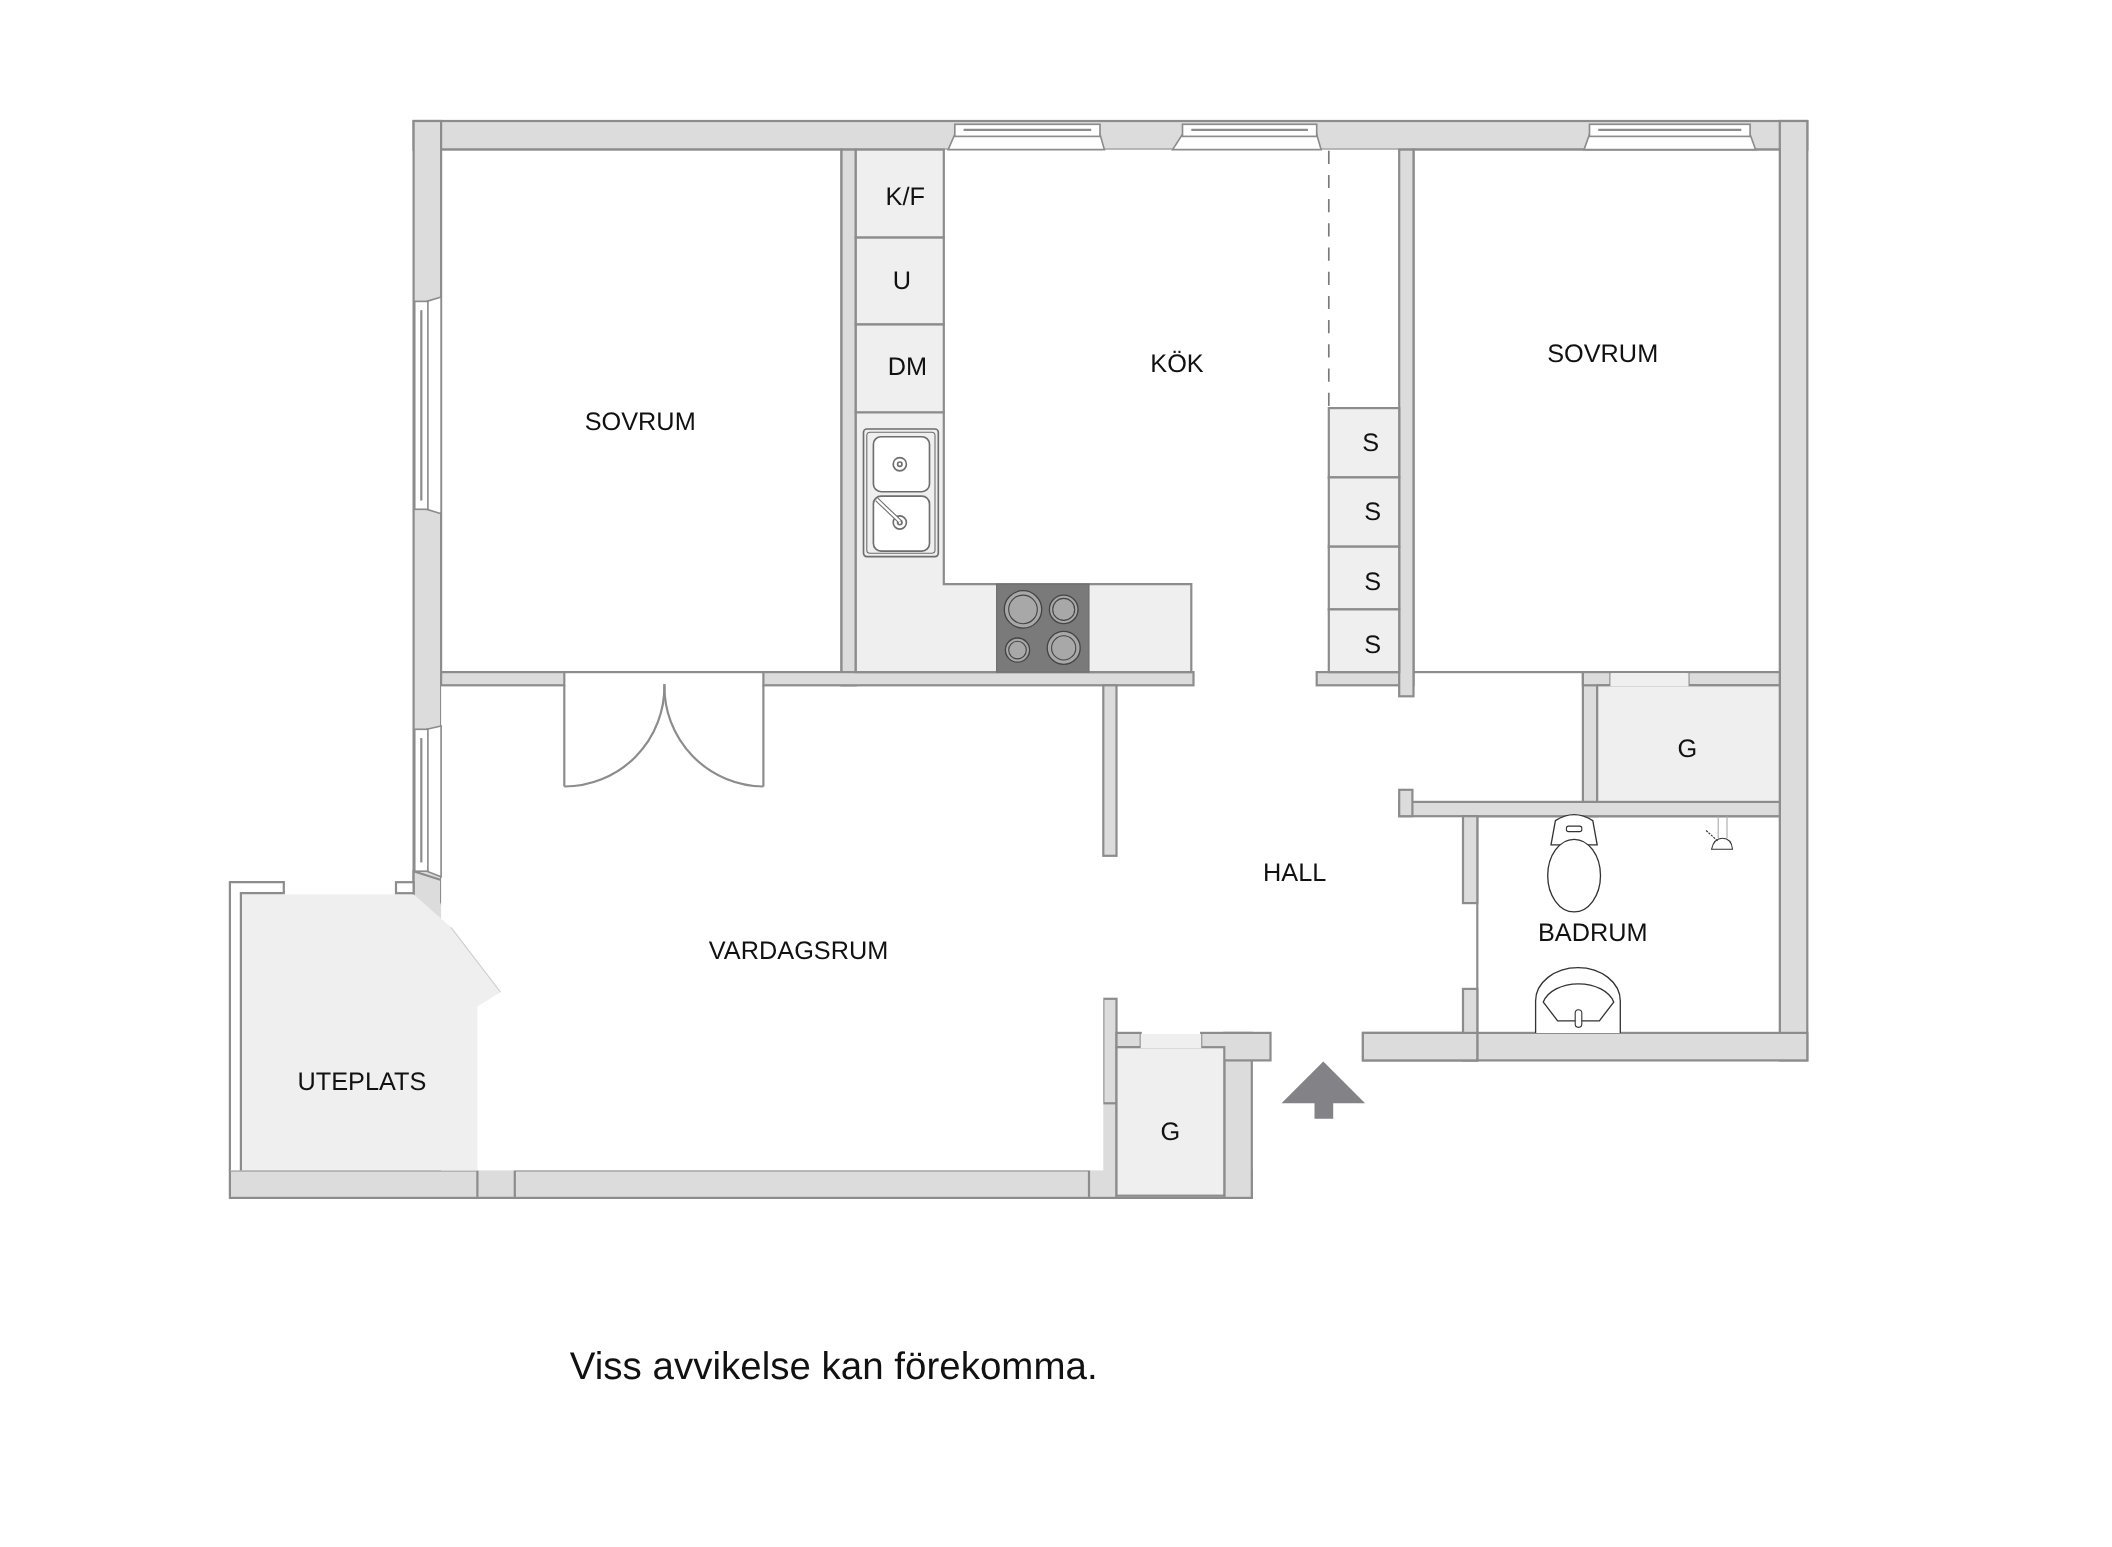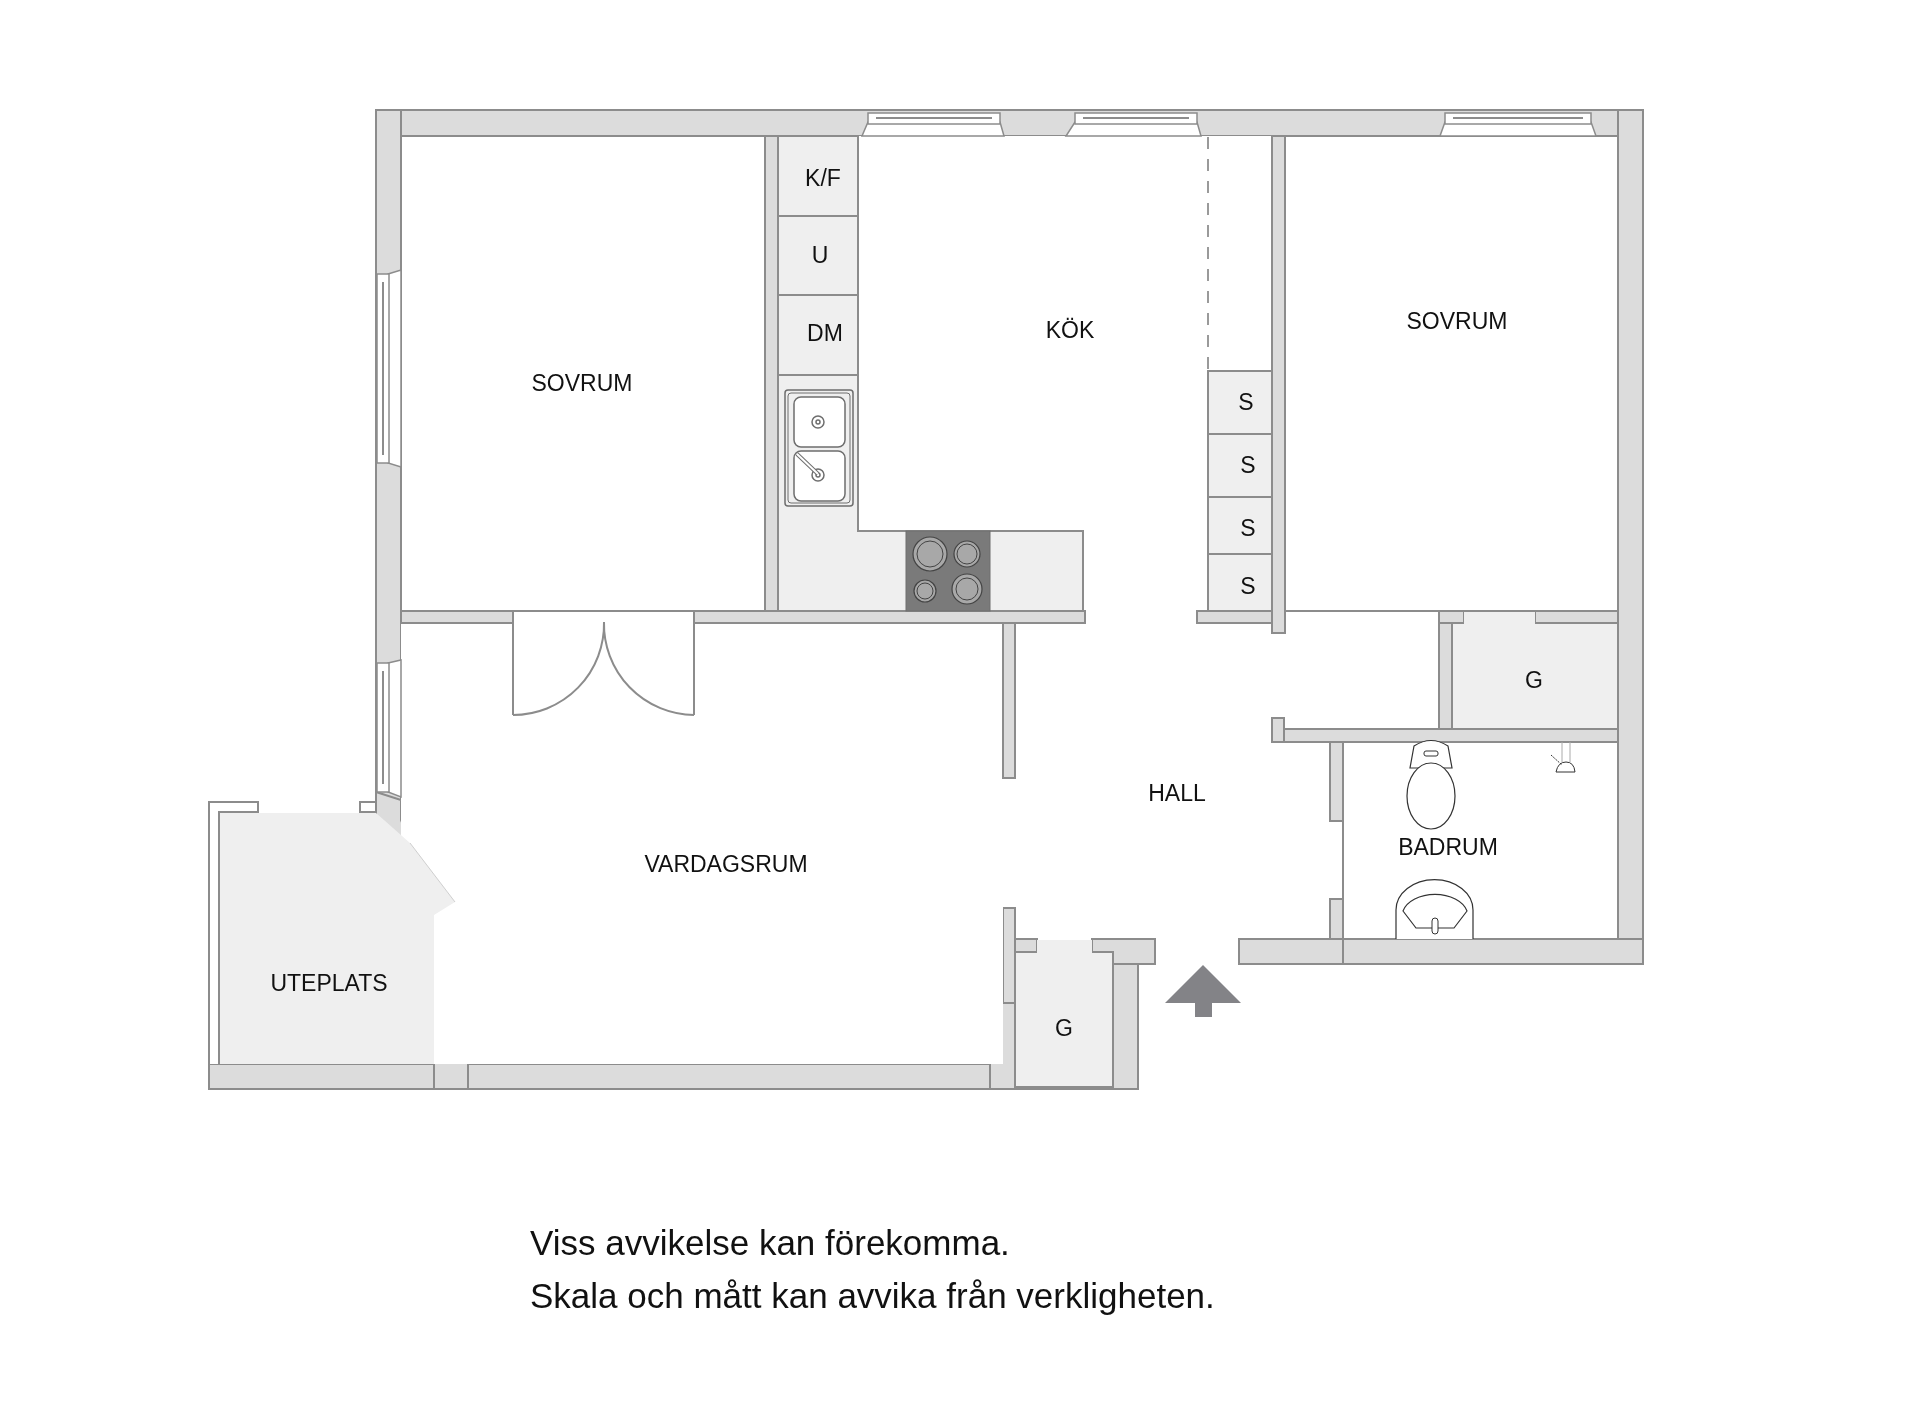--- a/index.html
+++ b/index.html
@@ -6,21 +6,21 @@
   body { width: 1920px; height: 1406px; position: relative; overflow: hidden;
          font-family: "Liberation Sans", sans-serif; }
   #plan { position: absolute; left: 0; top: 0; width: 1920px; height: 1406px; }
   .wall { fill: #dcdcdc; stroke: #8c8c8c; stroke-width: 2; }
   .room { fill: #ffffff; stroke: #8c8c8c; stroke-width: 2; }
   .light { fill: #efefef; stroke: #8c8c8c; stroke-width: 2; }
   .line { fill: none; stroke: #8c8c8c; stroke-width: 2; }
   .thin { fill: none; stroke: #6e6e6e; stroke-width: 1.5; }
   .lbl { font-family: "Liberation Sans", sans-serif; font-size: 23px; fill: #111111; text-anchor: middle; dominant-baseline: middle; }
   .lbl-appl { font-size: 23px; }
-  .disclaimer { position: absolute; left: 530px; top: 1216px; font-size: 35px; line-height: 53px; color: #111111; }
+  .disclaimer { position: absolute; left: 518px; top: 1216px; font-size: 35px; line-height: 53px; color: #111111; }
   .disclaimer div { white-space: nowrap; }
 </style>
 </head>
 <body>
 
 <svg id="plan" viewBox="0 0 1920 1406" xmlns="http://www.w3.org/2000/svg">
 
   <g>
 
     <rect class="wall" x="376" y="110" width="1267" height="26"></rect>
@@ -207,14 +207,13 @@
     <text class="lbl lbl-appl" x="825" y="335">DM</text>
     <text class="lbl" x="1246" y="404">S</text>
     <text class="lbl" x="1248" y="467">S</text>
     <text class="lbl" x="1248" y="530">S</text>
     <text class="lbl" x="1248" y="588">S</text>
   </g>
 </svg>
 
 <div class="disclaimer">
   <div>Viss avvikelse kan förekomma.</div>
-  <div>Skala och mått kan avvika från verkligheten.</div>
 </div>
 
 </body></html>

